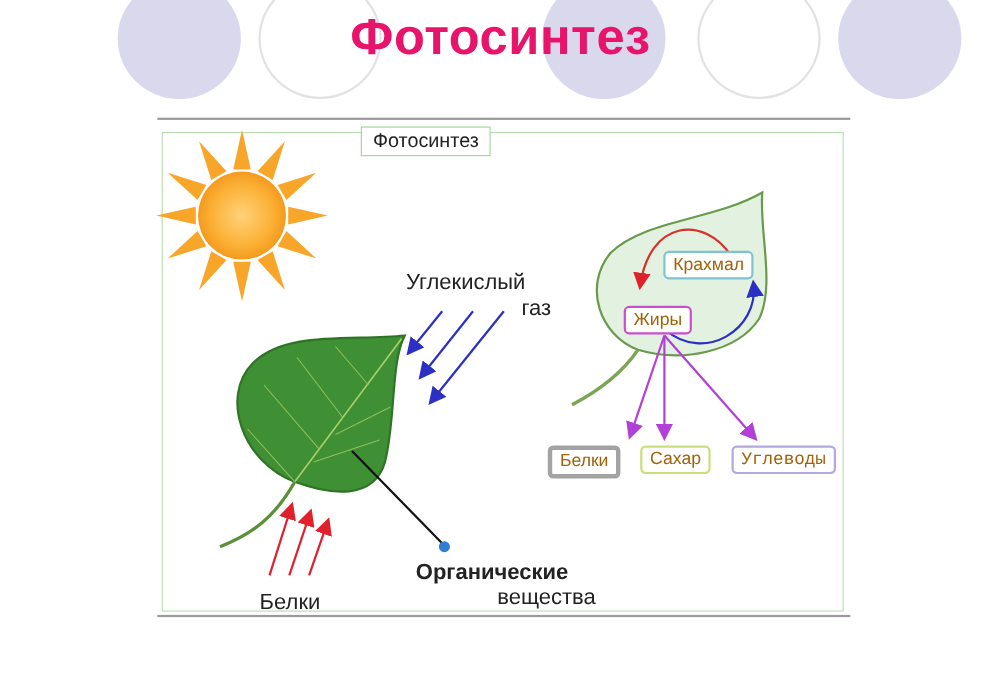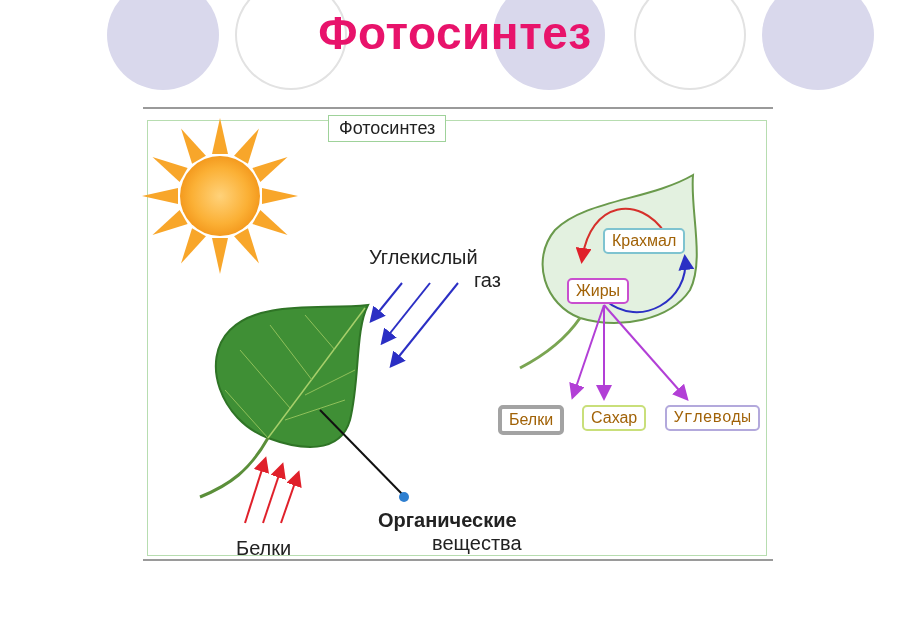--- a/index.html
+++ b/index.html
@@ -97,20 +97,20 @@
   <line x1="604" y1="305" x2="604" y2="397" stroke="#b23fd6" stroke-width="2" marker-end="url(#ap)"></line>
   <line x1="604" y1="305" x2="686" y2="398" stroke="#b23fd6" stroke-width="2" marker-end="url(#ap)"></line>
 </svg>
 
 <div class="frame-title">Фотосинтез</div>
 
 <div class="lbl" style="left:369px;top:246px;">Углекислый</div>
 <div class="lbl" style="left:474px;top:269px;">газ</div>
 <div class="lbl" style="left:236px;top:537px;">Белки</div>
 <div class="lbl" style="left:378px;top:509px;font-weight:bold;">Органические</div>
-<div class="lbl" style="left:432px;top:532px;">вещества</div>
+<div class="lbl" style="left:452px;top:532px;">вещества</div>
 
 <div class="box" style="left:603px;top:228px;border:2px solid #7ec3d0;">Крахмал</div>
 <div class="box" style="left:567px;top:278px;border:2px solid #c94fcf;">Жиры</div>
 
 <div class="box" style="left:498px;top:405px;border:4px solid #a3a3a3;">Белки</div>
 <div class="box" style="left:582px;top:405px;border:2px solid #c9df7a;">Сахар</div>
 <div class="box" style="left:665px;top:405px;border:2px solid #b3a9dc;font-family:Liberation Mono, monospace;">Углеводы</div>
 
 </body></html>

